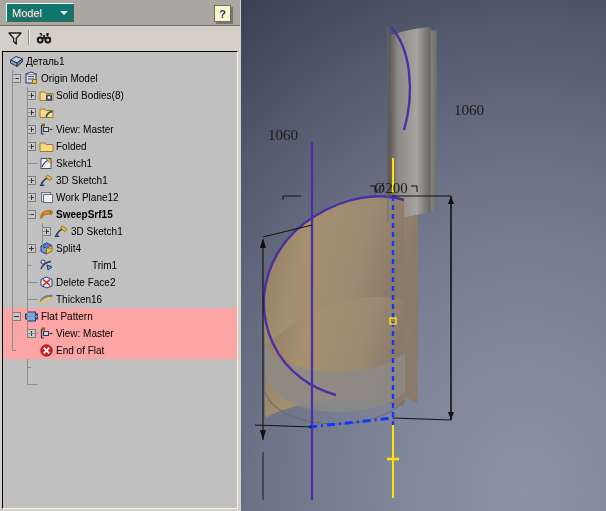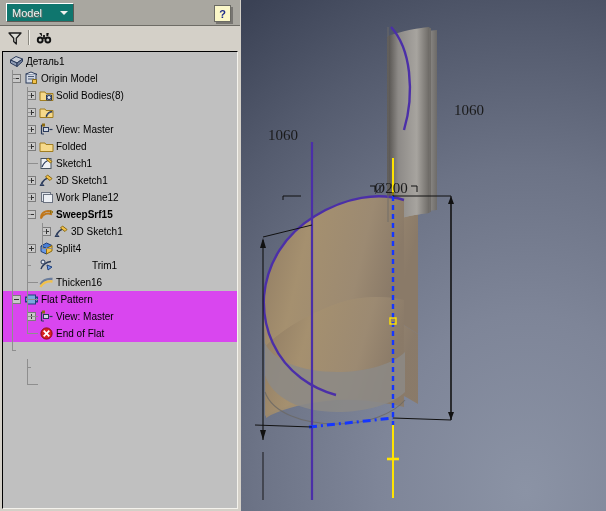--- a/index.html
+++ b/index.html
@@ -82,21 +82,21 @@
     padding-top:1px;
   }
   .row{
     position:relative;height:17px;line-height:17px;
     white-space:nowrap;
     font-size:10px;
     color:#000;
     cursor:default;
     text-align:right;
   }
-  .row.shaded{background:#d946ef;}
+  .row.shaded{background:#fca5a5;}
   .row .lbl{
     position:absolute;left:0;top:0;
     white-space:nowrap;
   }
   .exp{
     position:absolute;top:4px;width:9px;height:9px;
     border:1px solid #7c7c7c;background:#c8c8c8;
     box-sizing:border-box;cursor:pointer;
   }
   .exp:before{
@@ -295,20 +295,29 @@
           </div>
           <div class="row">
             <span class="ic" style="left: 36px;">
               <svg width="15" height="15" viewBox="0 0 15 15">
                 <path d="M2,11 C4,6 8,4 12,3.5" fill="none" stroke="#2a3a5a" stroke-width="1.4"></path>
                 <path d="M8,7 L13,9 L9,12 Z" fill="#6b9ae6" stroke="#1f3f7a" stroke-width="1"></path>
                 <circle cx="4" cy="4" r="2" fill="#dfe5ee" stroke="#2a3a5a" stroke-width="1"></circle>
               </svg>
             </span>
             <span class="lbl" style="left: 53px; margin-left: 36px;">Trim1</span>
+          </div>
+          <div class="row">
+            <span class="ic" style="left: 36px;">
+              <svg width="15" height="15" viewBox="0 0 15 15">
+                <path d="M2,4.5 L7.5,2 L13,4.5 L13,11 L7.5,13 L2,10.5 Z" fill="#e8ecf2" stroke="#1f3f7a" stroke-width="1"></path>
+                <path d="M4,4.5 L11,10.5 M11,4.5 L4,10.5" fill="none" stroke="#d02020" stroke-width="1.6"></path>
+              </svg>
+            </span>
+            <span class="lbl" style="left: 53px;">Delete Face2</span>
           </div>
           <div class="row">
             <span class="ic" style="left: 36px;">
               <svg width="15" height="15" viewBox="0 0 15 15">
                 <path d="M1.5,9.5 C4,5 9,3.5 13.5,4" fill="none" stroke="#6b7d9c" stroke-width="2.4"></path>
                 <path d="M1.5,12 C4,7.5 9,6 13.5,6.5" fill="none" stroke="#f2c14a" stroke-width="2.4"></path>
               </svg>
             </span>
             <span class="lbl" style="left: 53px;">Thicken16</span>
           </div>

